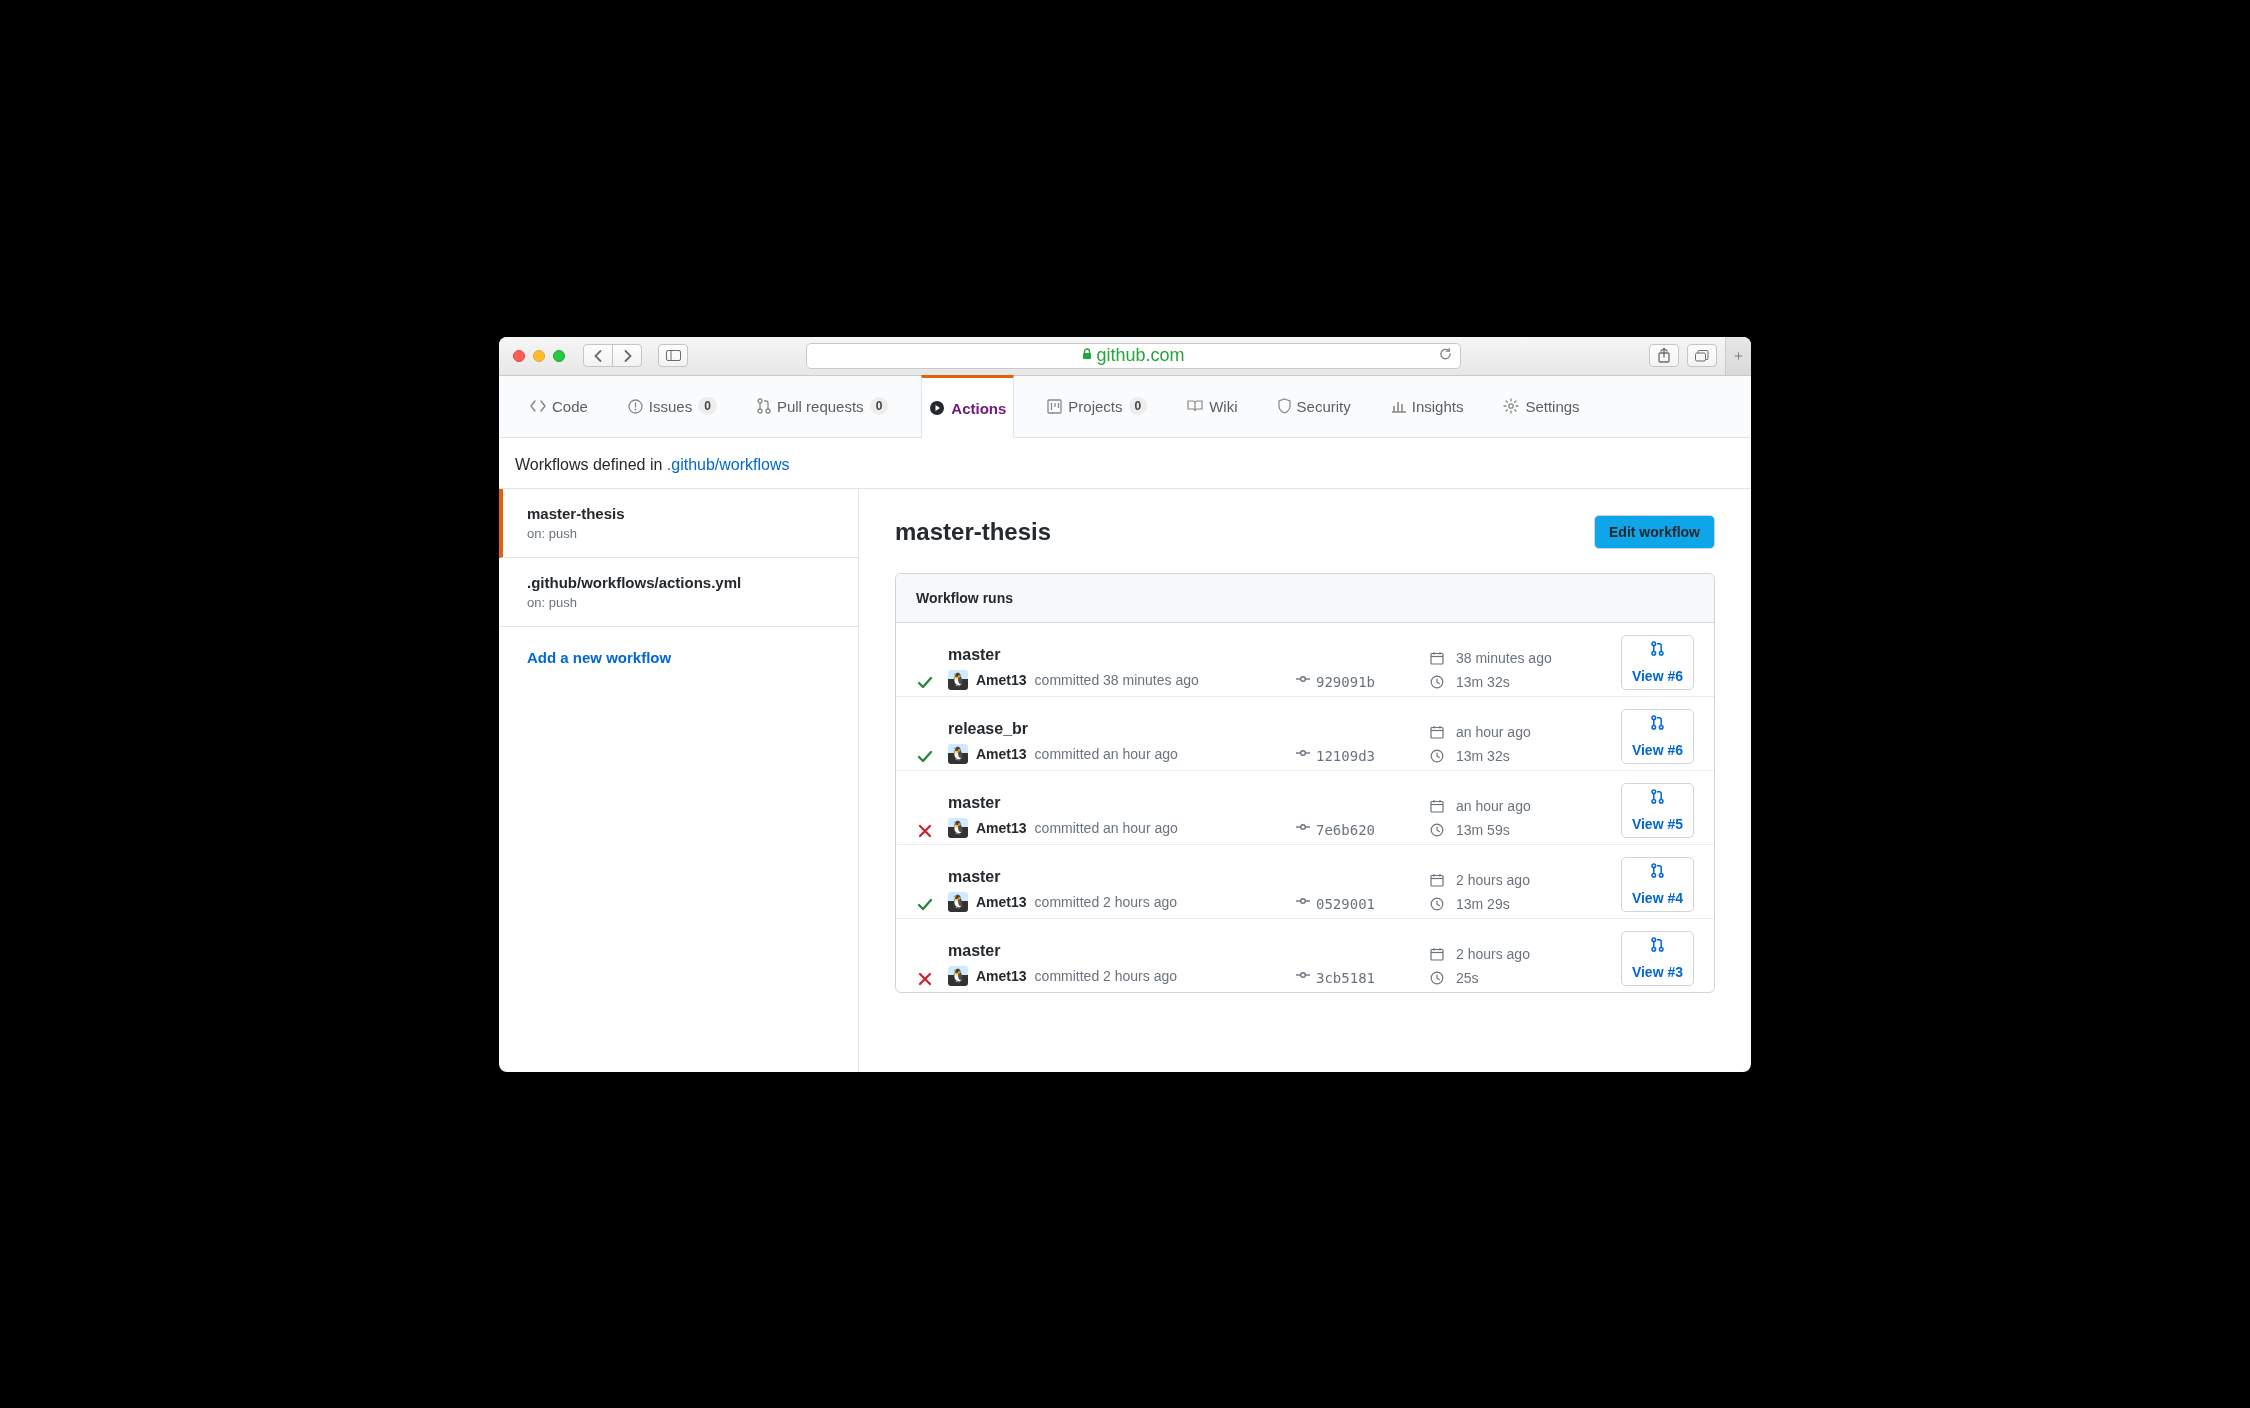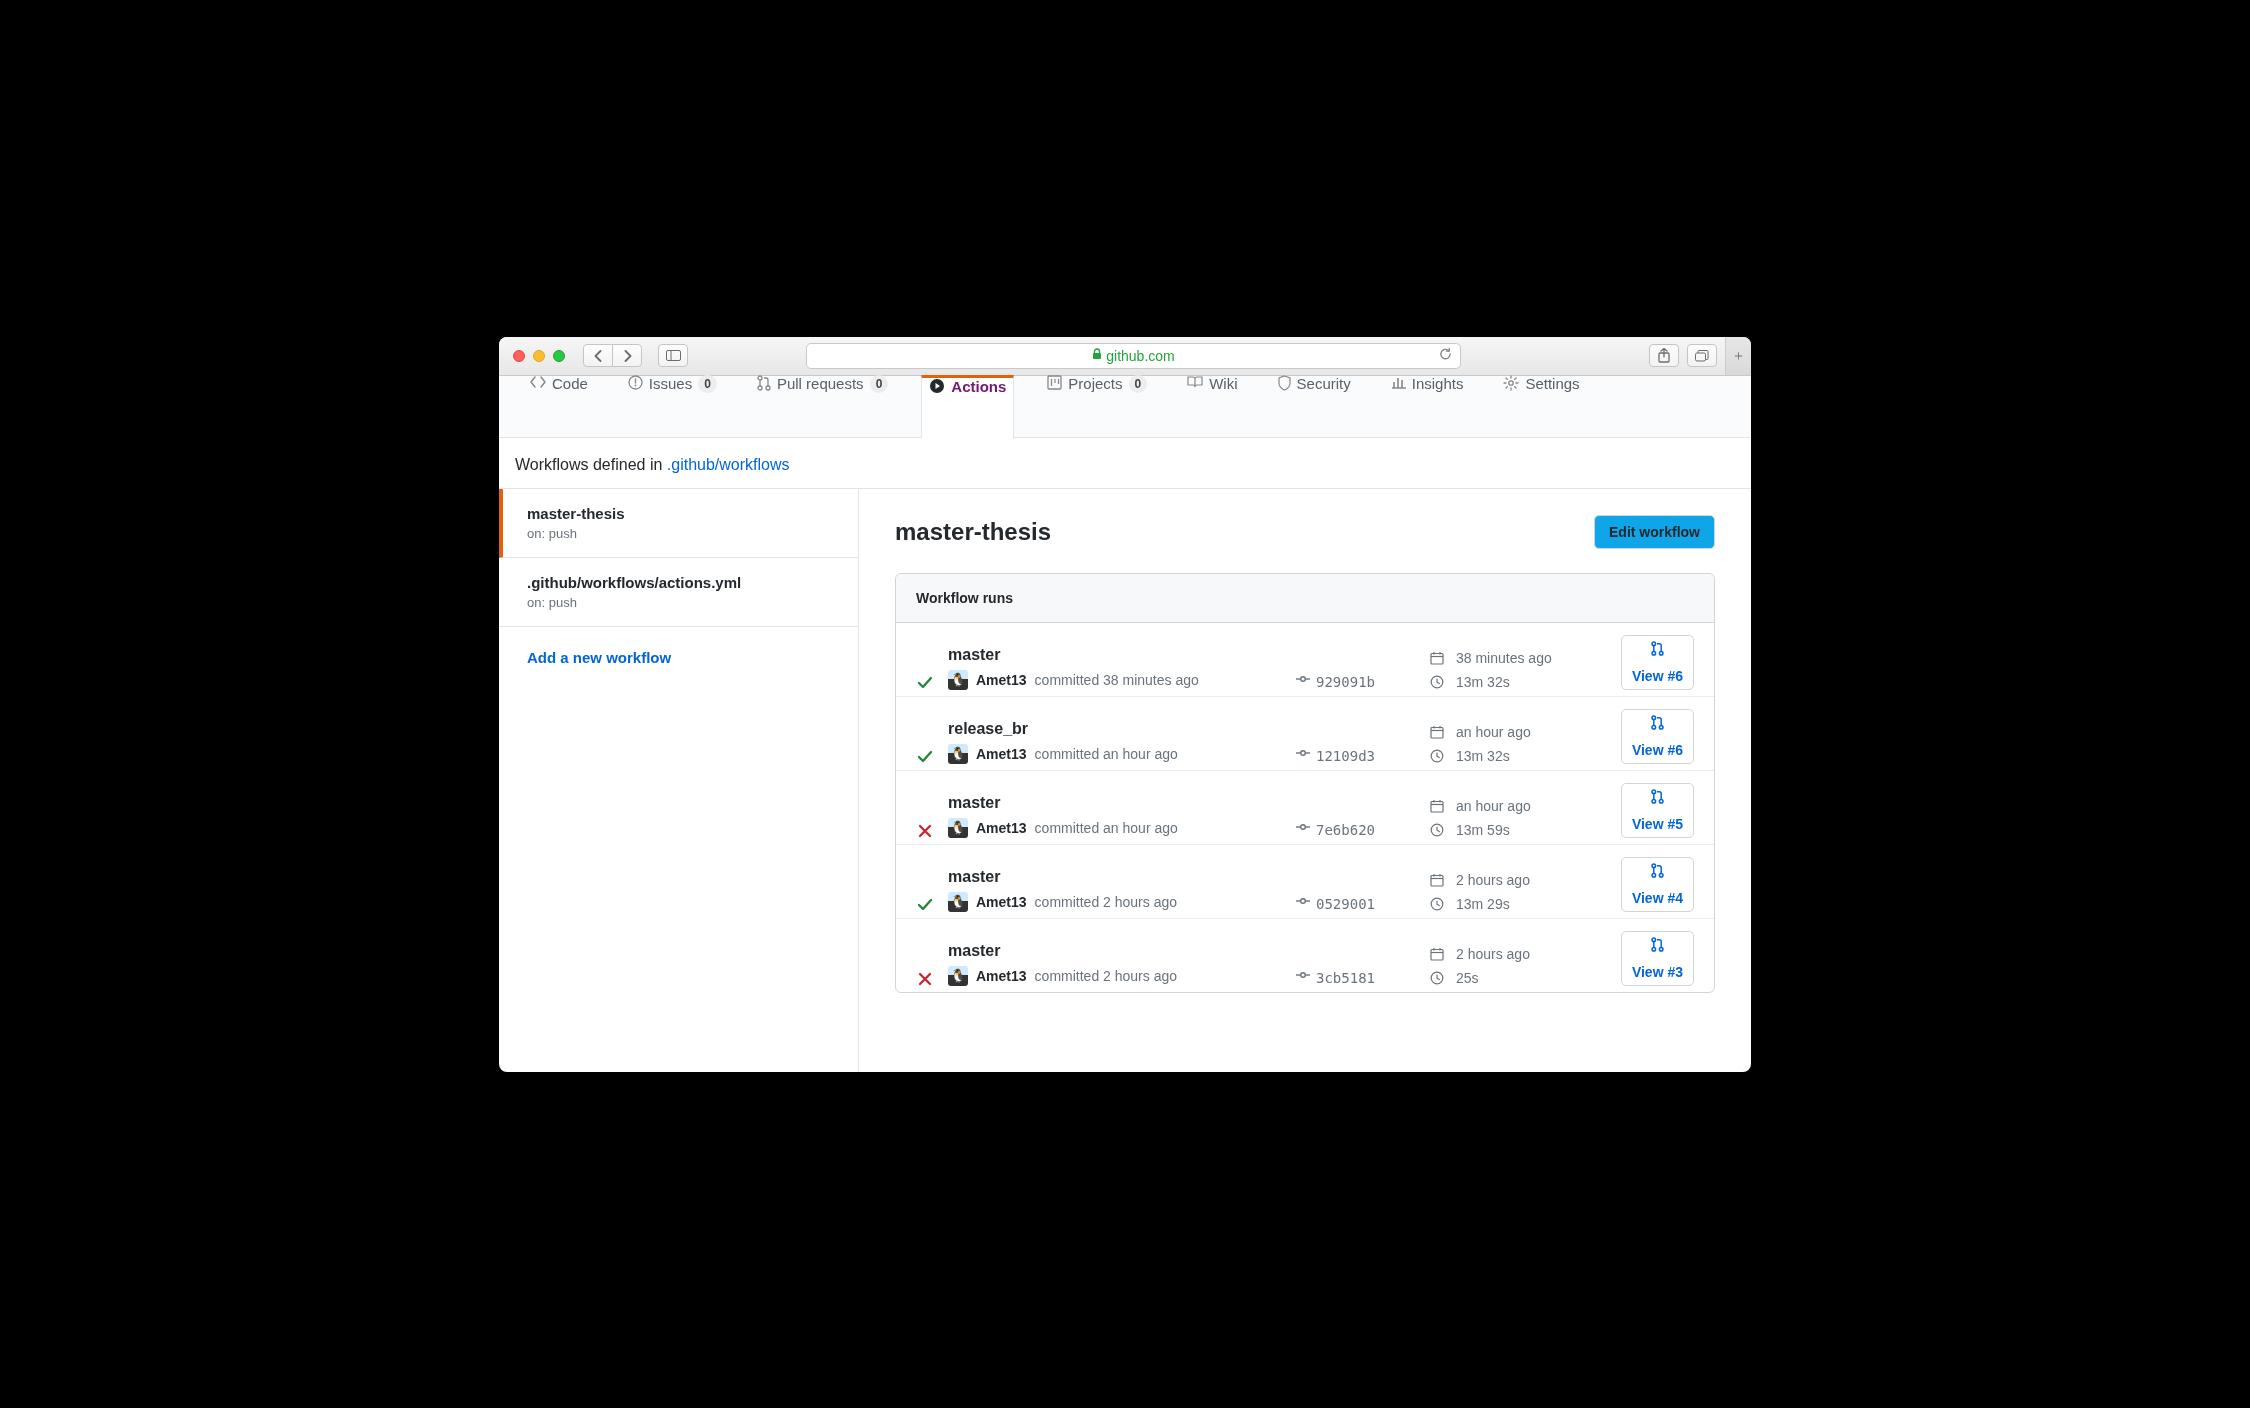--- a/index.html
+++ b/index.html
@@ -51,38 +51,38 @@
   .tb-seg-r { border-top-left-radius:0; border-bottom-left-radius:0; margin-left:-1px; }
   .urlbar {
     flex: 1;
     height: 26px;
     background: #fff;
     border: 1px solid #c9c9c9;
     border-radius: 5px;
     margin: 0 180px 0 110px;
     display: flex; align-items: center; justify-content: center;
     position: relative;
-    font-size: 14px;
+    font-size: 18px;
   }
   .urlbar .lock { color: #24a53c; font-size: 12px; margin-right: 4px; }
   .urlbar .domain { color: #6a6a6a; }
   .urlbar .reload { position:absolute; right:8px; color:#808080; font-size:13px;}
   .tb-add { width:26px; height:39px; background:rgba(0,0,0,0.06); display:flex; align-items:center; justify-content:center; color:#7a7a7a; border-left:1px solid #ccc;}
   
   .repo-tabs {
     height: 62px;
     background: #fafbfc;
     display: flex;
     align-items: center;
     padding: 0 24px;
     gap: 26px;
     border-bottom: 1px solid #e1e4e8;
   }
   .rtab {
-    display: flex; align-items: flex-start; gap: 6px;
+    display: flex; align-items: center; gap: 6px;
     color: #586069; font-size: 15px;
     height: 62px;
     padding: 0 7px;
   }
   .rtab .cnt {
     background: #ededed; color: #444;
     border-radius: 20px; font-size: 12px; font-weight:600;
     padding: 2px 6px;
   }
   .rtab.active {

